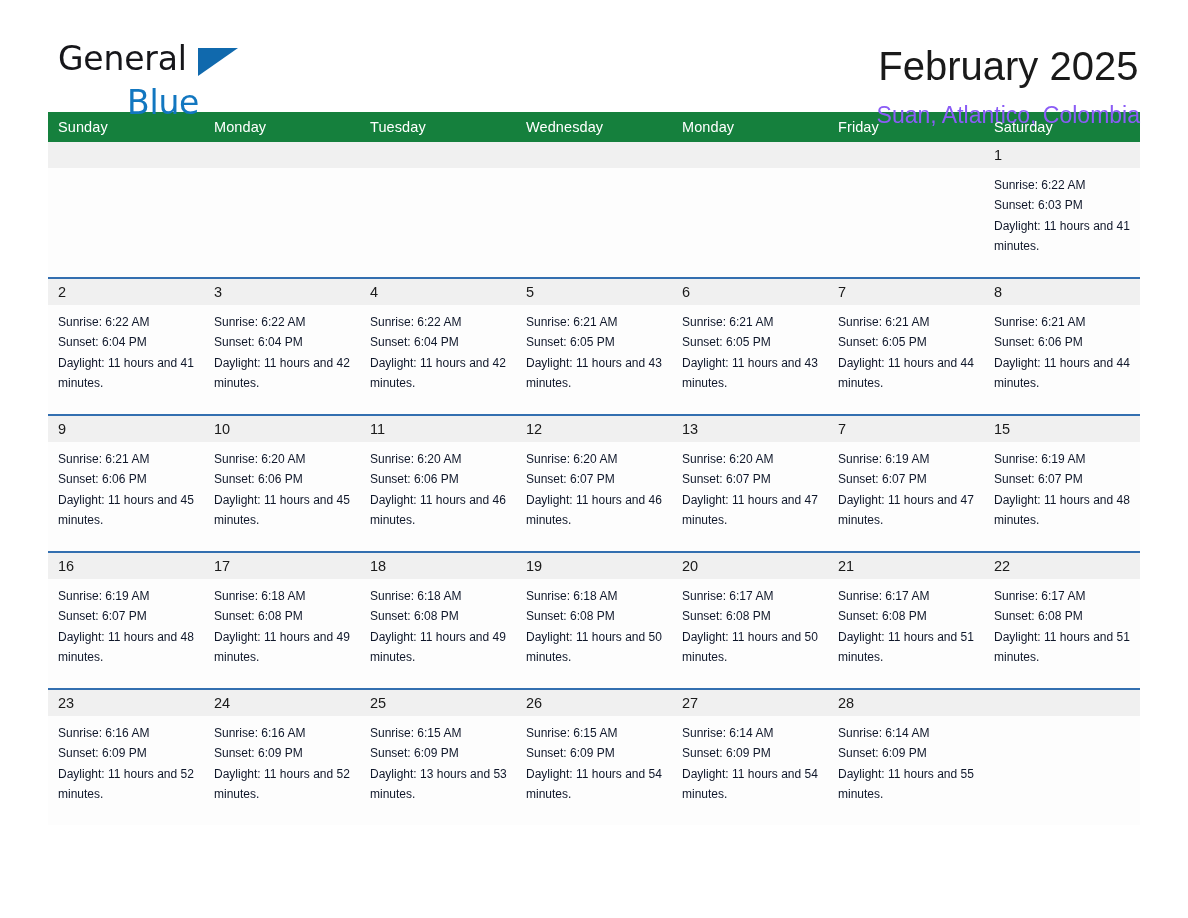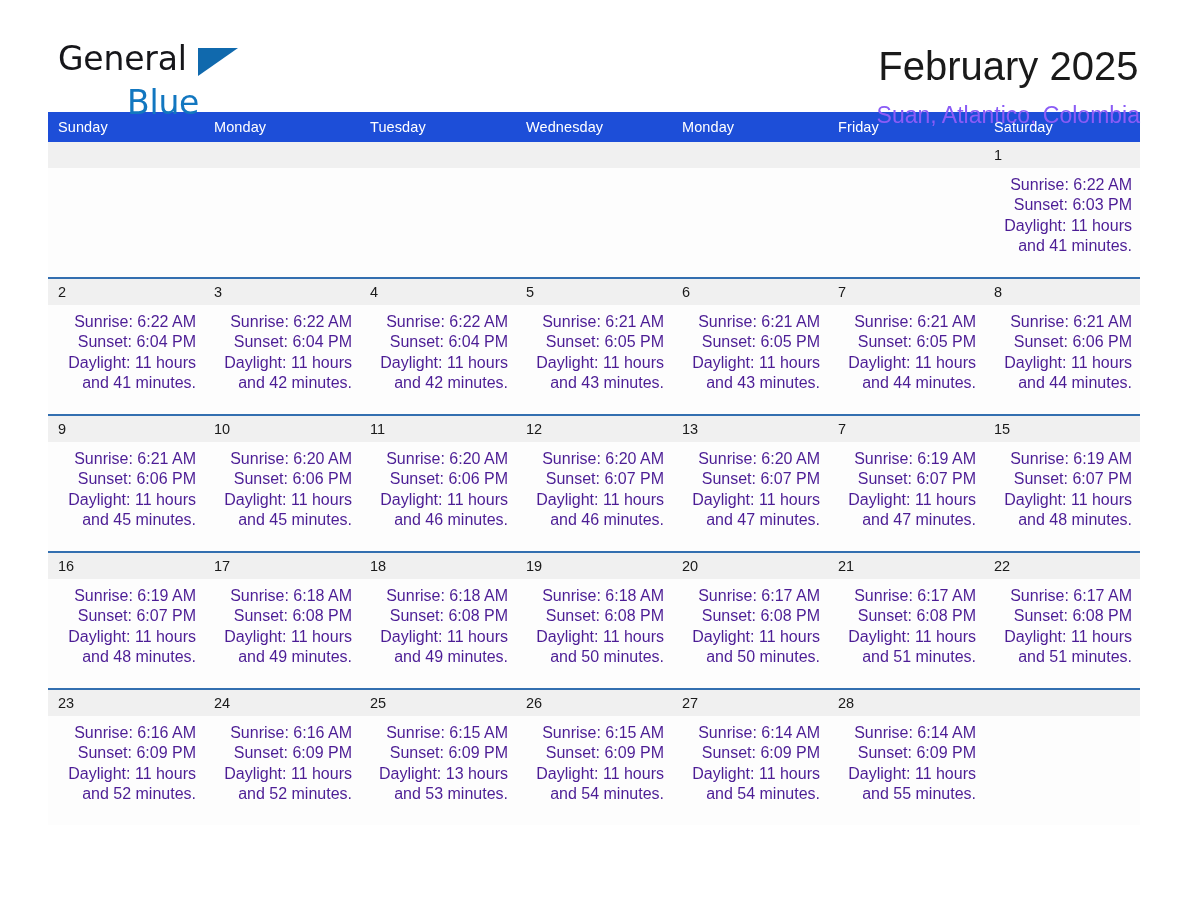--- a/index.html
+++ b/index.html
@@ -91,21 +91,21 @@
 
   
   .calendar {
     width: 1092px;
     border-collapse: collapse;
     table-layout: fixed;
   }
   .calendar col { width: 156px; }
 
   thead th {
-    background: #1d4ed8;
+    background: #15803d;
     color: #ffffff;
     font-size: 14.5px;
     font-weight: 400;
     text-align: left;
     padding: 7px 0 7px 10px;
     height: 15px;
     letter-spacing: 0.1px;
   }
 
   tbody td {
@@ -121,24 +121,23 @@
     background: #f0f0f0;
     height: 26px;
     box-sizing: border-box;
     padding: 4px 0 0 10px;
     font-size: 14.5px;
     line-height: 19px;
     color: #1a1a1a;
   }
   .cell-body {
     padding: 7px 8px 0 10px;
-    font-size: 16px;
+    font-size: 12px;
     line-height: 20.3px;
-    color: #4c1d95;
-    text-align: right;
+    color: #0f172a;
   }
   .cell-body div { white-space: nowrap; }
   .cell-body .daylight { white-space: normal; }
   td.empty .daynum-band { }
 </style>
 </head>
 <body>
 
 <div class="page">
 

